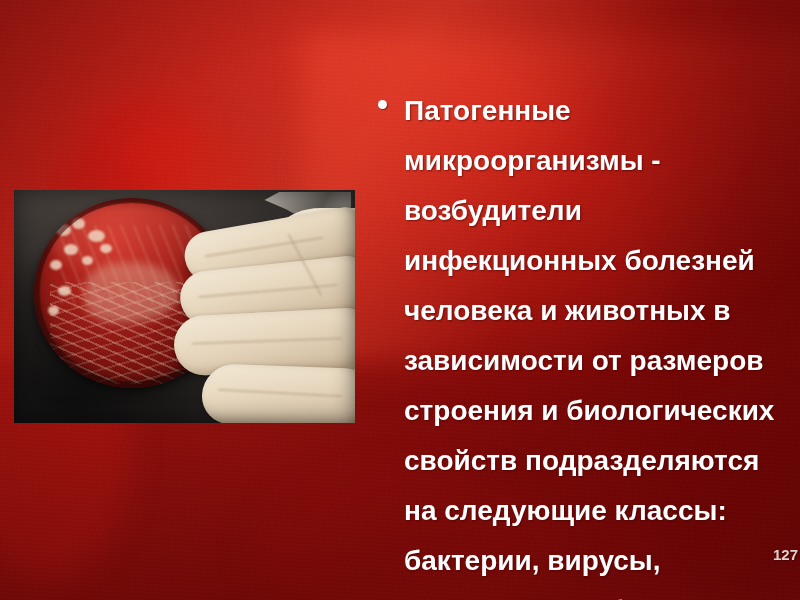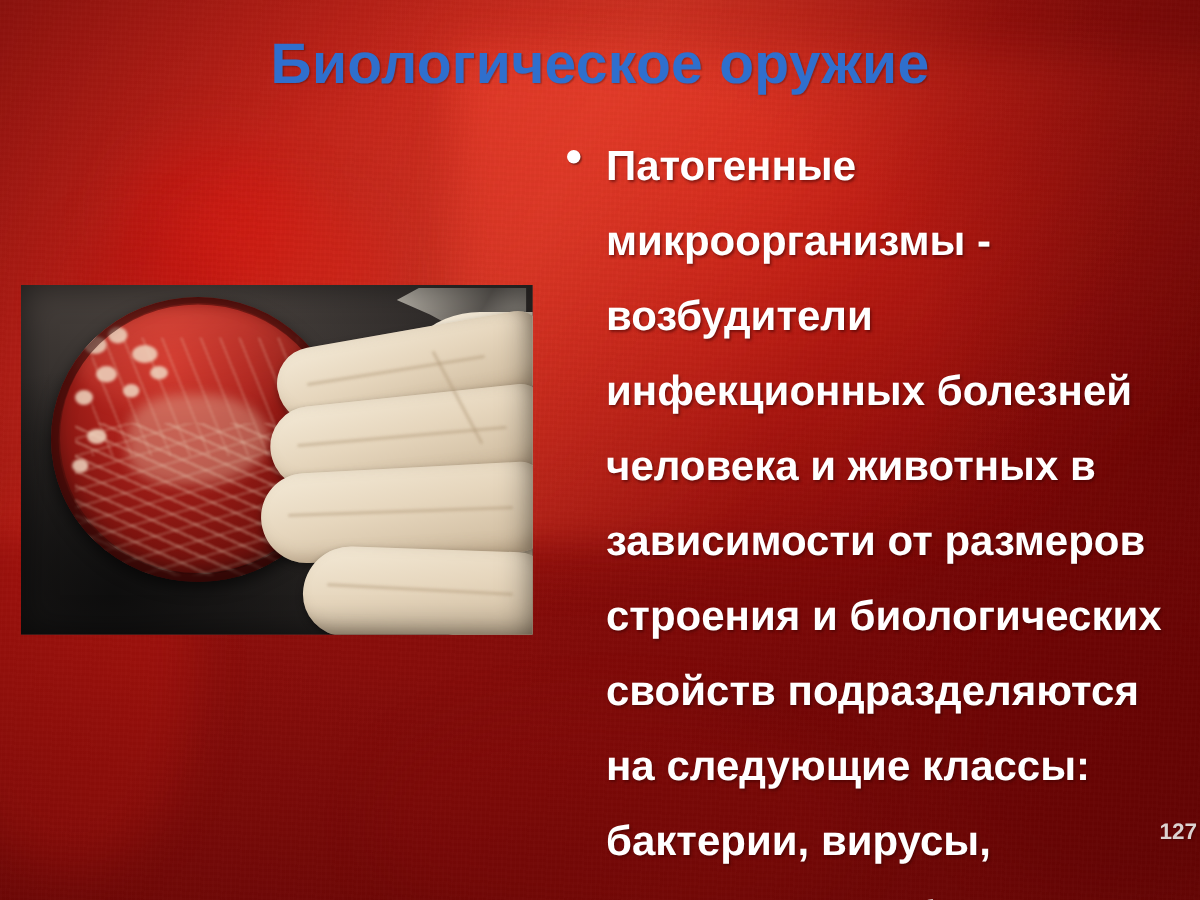--- a/index.html
+++ b/index.html
@@ -286,21 +286,20 @@
   <div class="bg-sweep2"></div>
   <div class="bg-blob blob-a"></div>
   <div class="bg-blob blob-b"></div>
   <div class="bg-blob blob-c"></div>
   <div class="bg-blob blob-d"></div>
   <div class="bg-blob blob-e"></div>
   <div class="bg-blob blob-f"></div>
   <div class="bg-vignette"></div>
   <div class="bg-grain"></div>
 
-  <div class="title">Биологическое оружие</div>
 
   <div class="photo">
     <div class="photo-bg"></div>
     <div class="photo-dark-band"></div>
     <div class="tool"></div>
     <div class="tool2"></div>
 
     <div class="dish-outer">
       <div class="dish-agar"></div>
       <div class="dish-sheen"></div>

